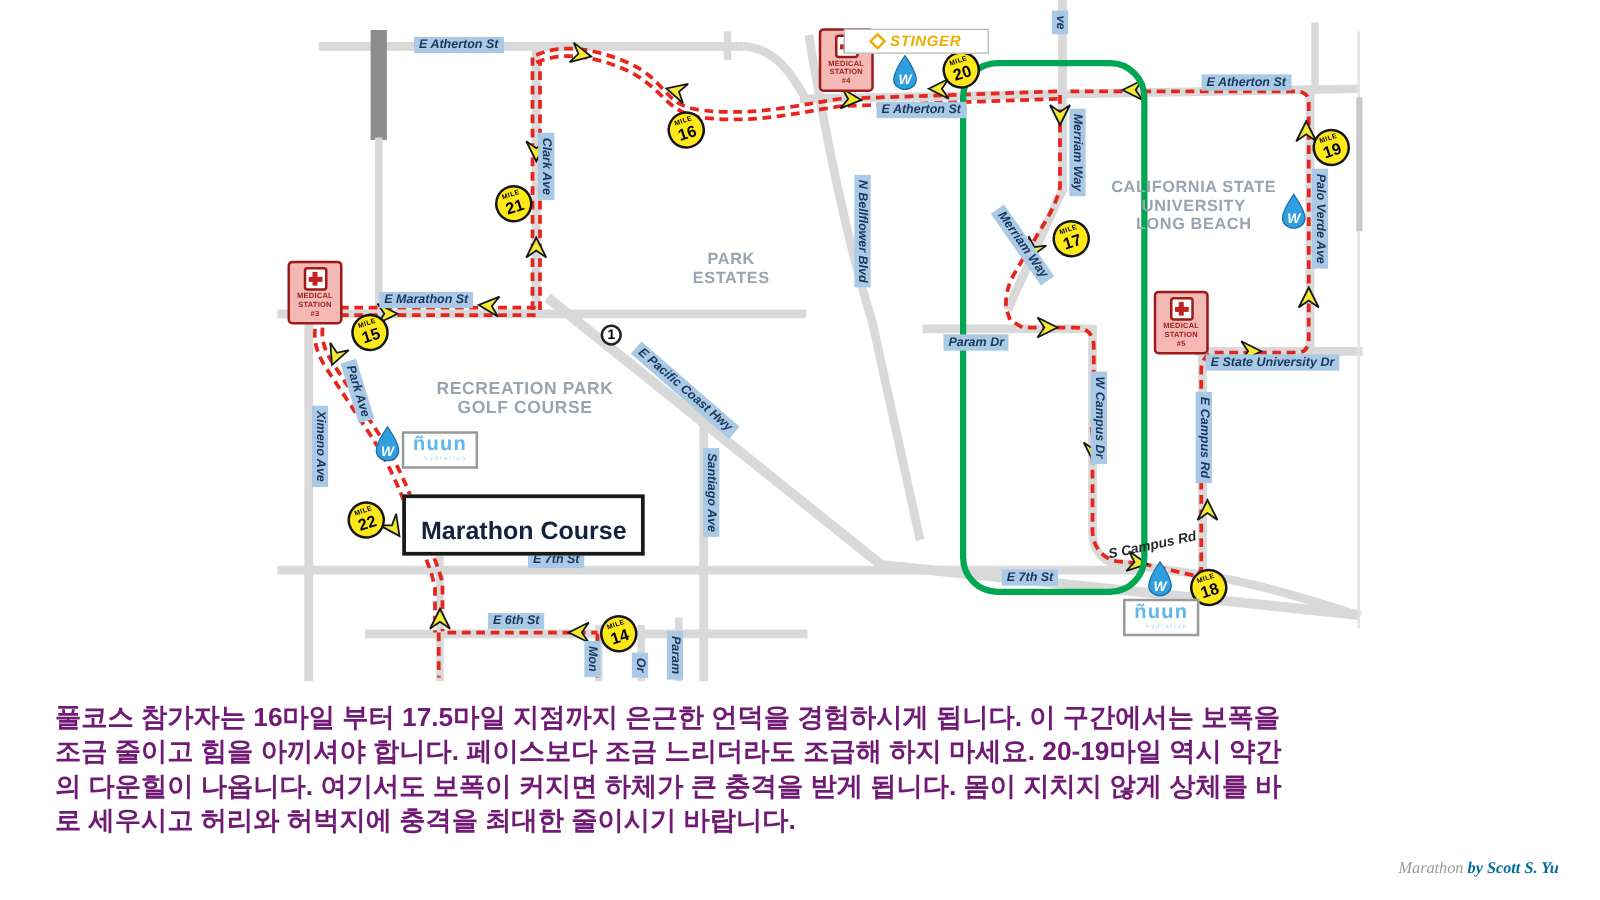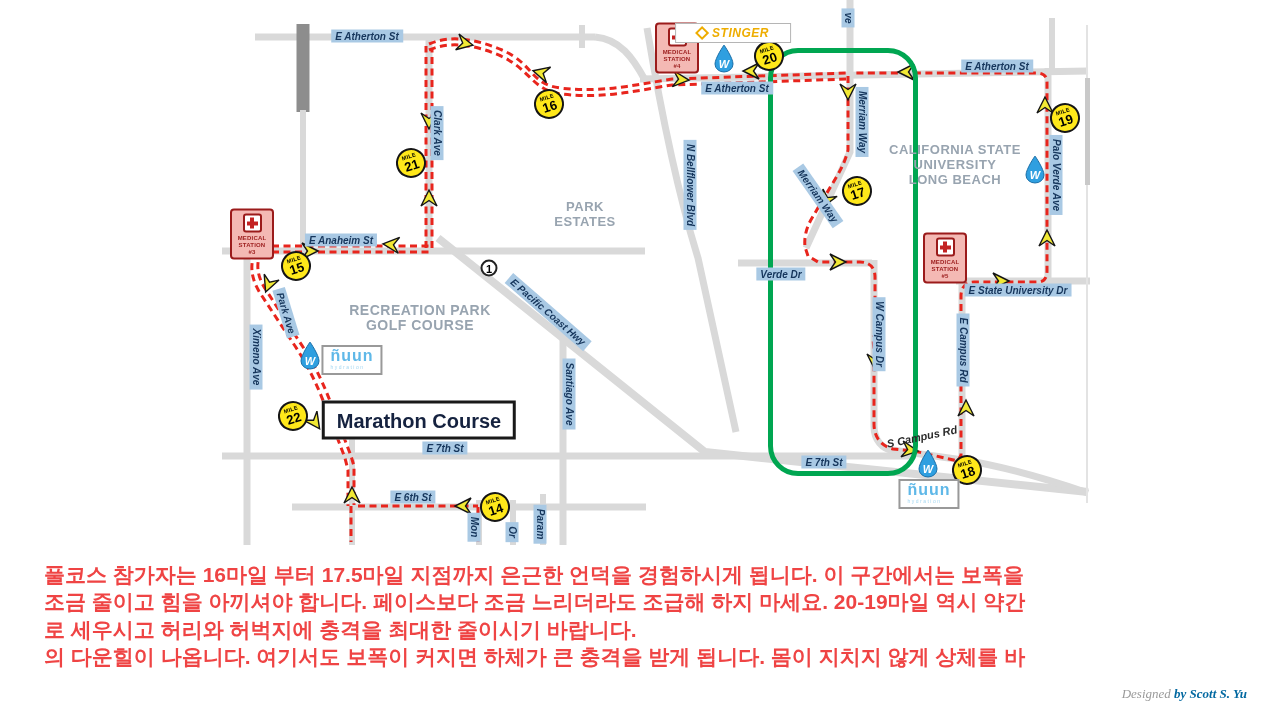--- a/index.html
+++ b/index.html
@@ -19,27 +19,27 @@
   .mile-word{font-size:5.5px;font-weight:700;letter-spacing:.4px;}
   .mile-num{font-size:13px;font-weight:800;}
   .med{width:44px;background:#f4b9b4;border:2px solid #9b1b1b;border-radius:4px;
        display:flex;flex-direction:column;align-items:center;padding:3px 1px 2px;box-sizing:border-box;}
   .med-cross{width:19px;height:19px;background:#fff;border:2px solid #9b1b1b;border-radius:3px;
        position:relative;margin-bottom:2px;box-sizing:border-box;}
   .med-cross::before{content:"";position:absolute;left:2px;right:2px;top:5.5px;height:4px;background:#c32222;}
   .med-cross::after{content:"";position:absolute;top:2px;bottom:2px;left:5.5px;width:4px;background:#c32222;}
   .med-text{font-size:6px;font-weight:700;color:#9b1b1b;text-align:center;line-height:7px;letter-spacing:.2px;}
   .nuun{background:#fff;border:2px solid #999;padding:1px 7px 3px;display:flex;flex-direction:column;
-        align-items:flex-start;line-height:1;}
+        align-items:flex-end;line-height:1;}
   .nuun-word{color:#5fb8e8;font-weight:800;font-size:16px;letter-spacing:1px;}
   .nuun-sub{color:#a5d8f2;font-size:5px;letter-spacing:1.5px;margin-top:1px;}
   .stinger{background:#fff;border:1px solid #b5b5b5;padding:2px 21px;display:flex;align-items:center;gap:5px;}
   .stinger-word{color:#eead00;font:italic 900 12px "Liberation Sans",sans-serif;letter-spacing:.5px;}
   .stinger-icon{width:6px;height:6px;border:2px solid #eead00;transform:rotate(45deg);}
-  .marathon{background:#fff;border:3px solid #191919;padding:6px 12px 4px;font-weight:800;
+  .marathon{background:#fff;border:3px solid #191919;padding:16px 12px 4px;font-weight:800;
             font-size:20px;color:#15223f;white-space:nowrap;}
   .hwy{width:17px;height:17px;border-radius:50%;background:#fff;border:2px solid #222;font-weight:700;
        font-size:11px;display:flex;align-items:center;justify-content:center;box-sizing:border-box;}
   #map-edge{position:absolute;left:1086px;top:25px;width:2px;height:478px;background:#e3e3e3;}
   #map-thumb{position:absolute;left:1085px;top:78px;width:5px;height:107px;background:#c9c9c9;}
   #highlight-box{position:absolute;border:5px solid #00a651;border-radius:30px;background:transparent;}
   #callout{position:absolute;border:5px solid #00a651;border-radius:16px;background:#fff;
            display:flex;align-items:center;justify-content:center;font-weight:800;font-size:34px;
            letter-spacing:1px;}
   #paragraph{position:absolute;left:44px;top:561px;font-weight:700;font-size:21px;line-height:27.3px;
@@ -117,27 +117,27 @@
       </svg>
     <div id="map-edge"></div>
     <div id="map-thumb"></div>
     <div id="highlight-box" style="left: 768px; top: 48px; width: 140px; height: 418px; border-color: rgb(0, 166, 81);"></div>
   <div class="abs street" style="left: 367px; top: 36px; transform: translate(-50%, -50%);">E Atherton St</div>
       <div class="abs street" style="left: 737px; top: 88px; transform: translate(-50%, -50%);">E Atherton St</div>
       <div class="abs street" style="left: 997px; top: 66px; transform: translate(-50%, -50%);">E Atherton St</div>
       <div class="abs street" style="left: 437px; top: 133px; transform: translate(-50%, -50%) rotate(90deg);">Clark Ave</div>
       <div class="abs street" style="left: 256px; top: 357px; transform: translate(-50%, -50%) rotate(90deg);">Ximeno Ave</div>
       <div class="abs street" style="left: 286px; top: 313px; transform: translate(-50%, -50%) rotate(73deg);">Park Ave</div>
-      <div class="abs street" style="left: 341px; top: 240px; transform: translate(-50%, -50%);">E Anaheim St</div>
+      <div class="abs street" style="left: 341px; top: 240px; transform: translate(-50%, -50%);">E Marathon St</div>
       <div class="abs street" style="left: 548px; top: 312px; transform: translate(-50%, -50%) rotate(41deg);">E Pacific Coast Hwy</div>
       <div class="abs street" style="left: 569px; top: 394px; transform: translate(-50%, -50%) rotate(90deg);">Santiago Ave</div>
       <div class="abs street" style="left: 690px; top: 185px; transform: translate(-50%, -50%) rotate(90deg);">N Bellflower Blvd</div>
       <div class="abs street" style="left: 862px; top: 122px; transform: translate(-50%, -50%) rotate(90deg);">Merriam Way</div>
       <div class="abs street" style="left: 818px; top: 196px; transform: translate(-50%, -50%) rotate(55deg);">Merriam Way</div>
-      <div class="abs street" style="left: 781px; top: 274px; transform: translate(-50%, -50%);">Verde Dr</div>
+      <div class="abs street" style="left: 781px; top: 274px; transform: translate(-50%, -50%);">Param Dr</div>
       <div class="abs street" style="left: 879px; top: 334px; transform: translate(-50%, -50%) rotate(90deg);">W Campus Dr</div>
       <div class="abs street" style="left: 1018px; top: 290px; transform: translate(-50%, -50%);">E State University Dr</div>
       <div class="abs street" style="left: 963px; top: 350px; transform: translate(-50%, -50%) rotate(90deg);">E Campus Rd</div>
       <div class="abs street" style="left: 1056px; top: 175px; transform: translate(-50%, -50%) rotate(90deg);">Palo Verde Ave</div>
       <div class="abs street nobg" style="left: 922px; top: 437px; transform: translate(-50%, -50%) rotate(-12deg);">S Campus Rd</div>
       <div class="abs street" style="left: 445px; top: 448px; transform: translate(-50%, -50%);">E 7th St</div>
       <div class="abs street" style="left: 824px; top: 462px; transform: translate(-50%, -50%);">E 7th St</div>
       <div class="abs street" style="left: 413px; top: 497px; transform: translate(-50%, -50%);">E 6th St</div>
       <div class="abs street" style="left: 474px; top: 527px; transform: translate(-50%, -50%) rotate(90deg);">Mon</div>
       <div class="abs street" style="left: 512px; top: 532px; transform: translate(-50%, -50%) rotate(90deg);">Or</div>
@@ -223,24 +223,24 @@
         <span class="nuun-sub">hydration</span>
       </div>
       <div class="abs stinger" style="left: 733px; top: 33px; transform: translate(-50%, -50%);">
         <span class="stinger-icon"></span>
         <span class="stinger-word">STINGER</span>
       </div>
       <div class="abs marathon" style="left: 419px; top: 420px; transform: translate(-50%, -50%);">Marathon Course</div>
       <div class="abs hwy" style="left: 489px; top: 268px; transform: translate(-50%, -50%);">1</div>
     </div>
 
-  <div id="paragraph" style="color: #ef4444;">
+  <div id="paragraph" style="color: #701a75;">
     <div>풀코스 참가자는 16마일 부터 17.5마일 지점까지 은근한 언덕을 경험하시게 됩니다. 이 구간에서는 보폭을</div>
     <div>조금 줄이고 힘을 아끼셔야 합니다. 페이스보다 조금 느리더라도 조급해 하지 마세요. 20-19마일 역시 약간</div>
+    <div>의 다운힐이 나옵니다. 여기서도 보폭이 커지면 하체가 큰 충격을 받게 됩니다. 몸이 지치지 않게 상체를 바</div>
     <div>로 세우시고 허리와 허벅지에 충격을 최대한 줄이시기 바랍니다.</div>
-    <div>의 다운힐이 나옵니다. 여기서도 보폭이 커지면 하체가 큰 충격을 받게 됩니다. 몸이 지치지 않게 상체를 바</div>
   </div>
 
   <div id="credit">
-    <span class="prefix">Designed</span>
+    <span class="prefix">Marathon</span>
     <span class="author">by Scott S. Yu</span>
   </div>
 </div>
 
 </body></html>

